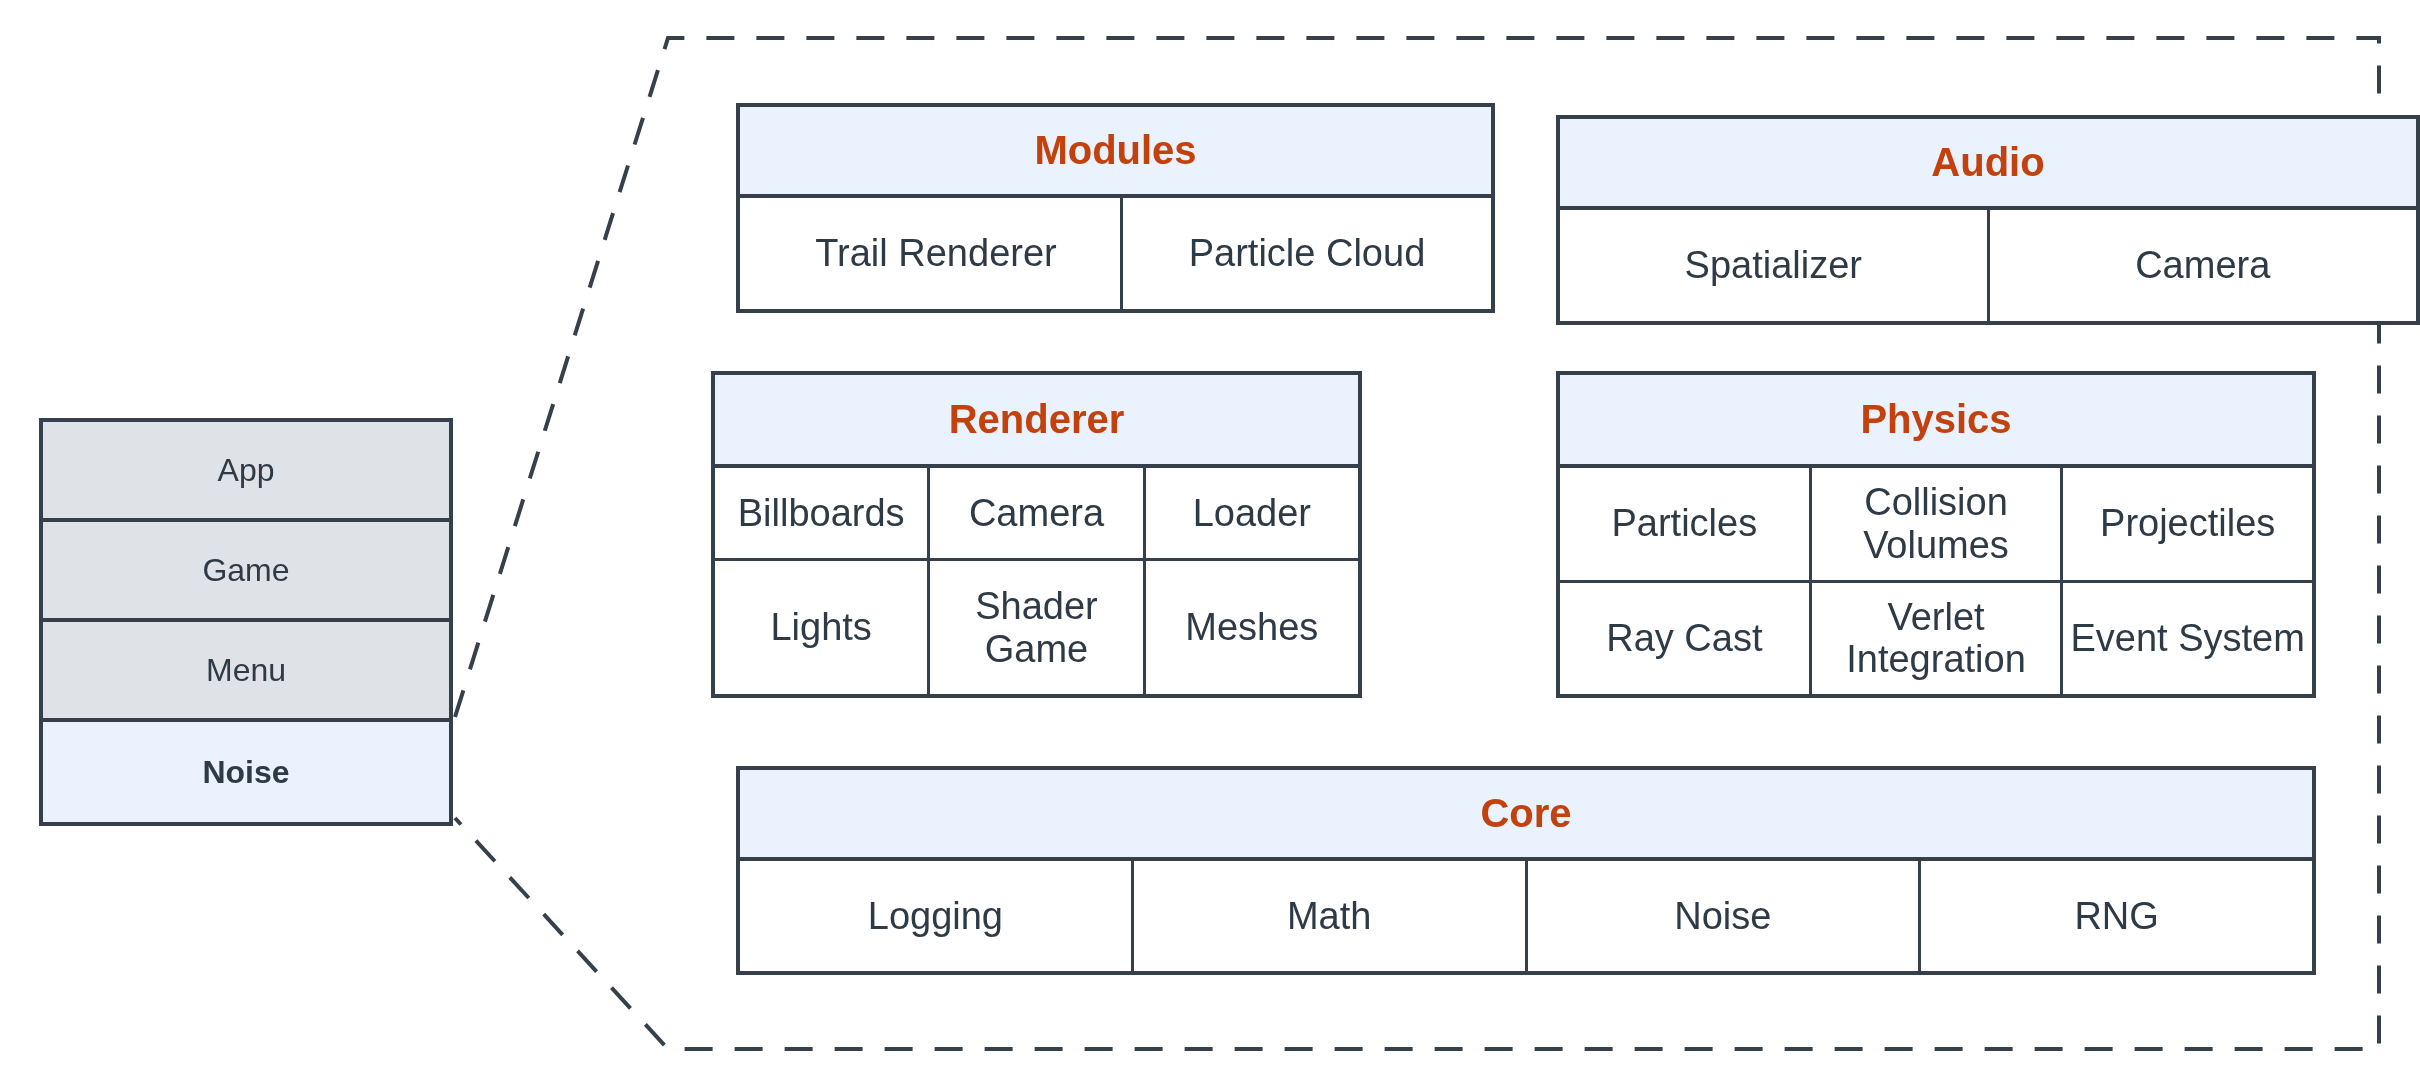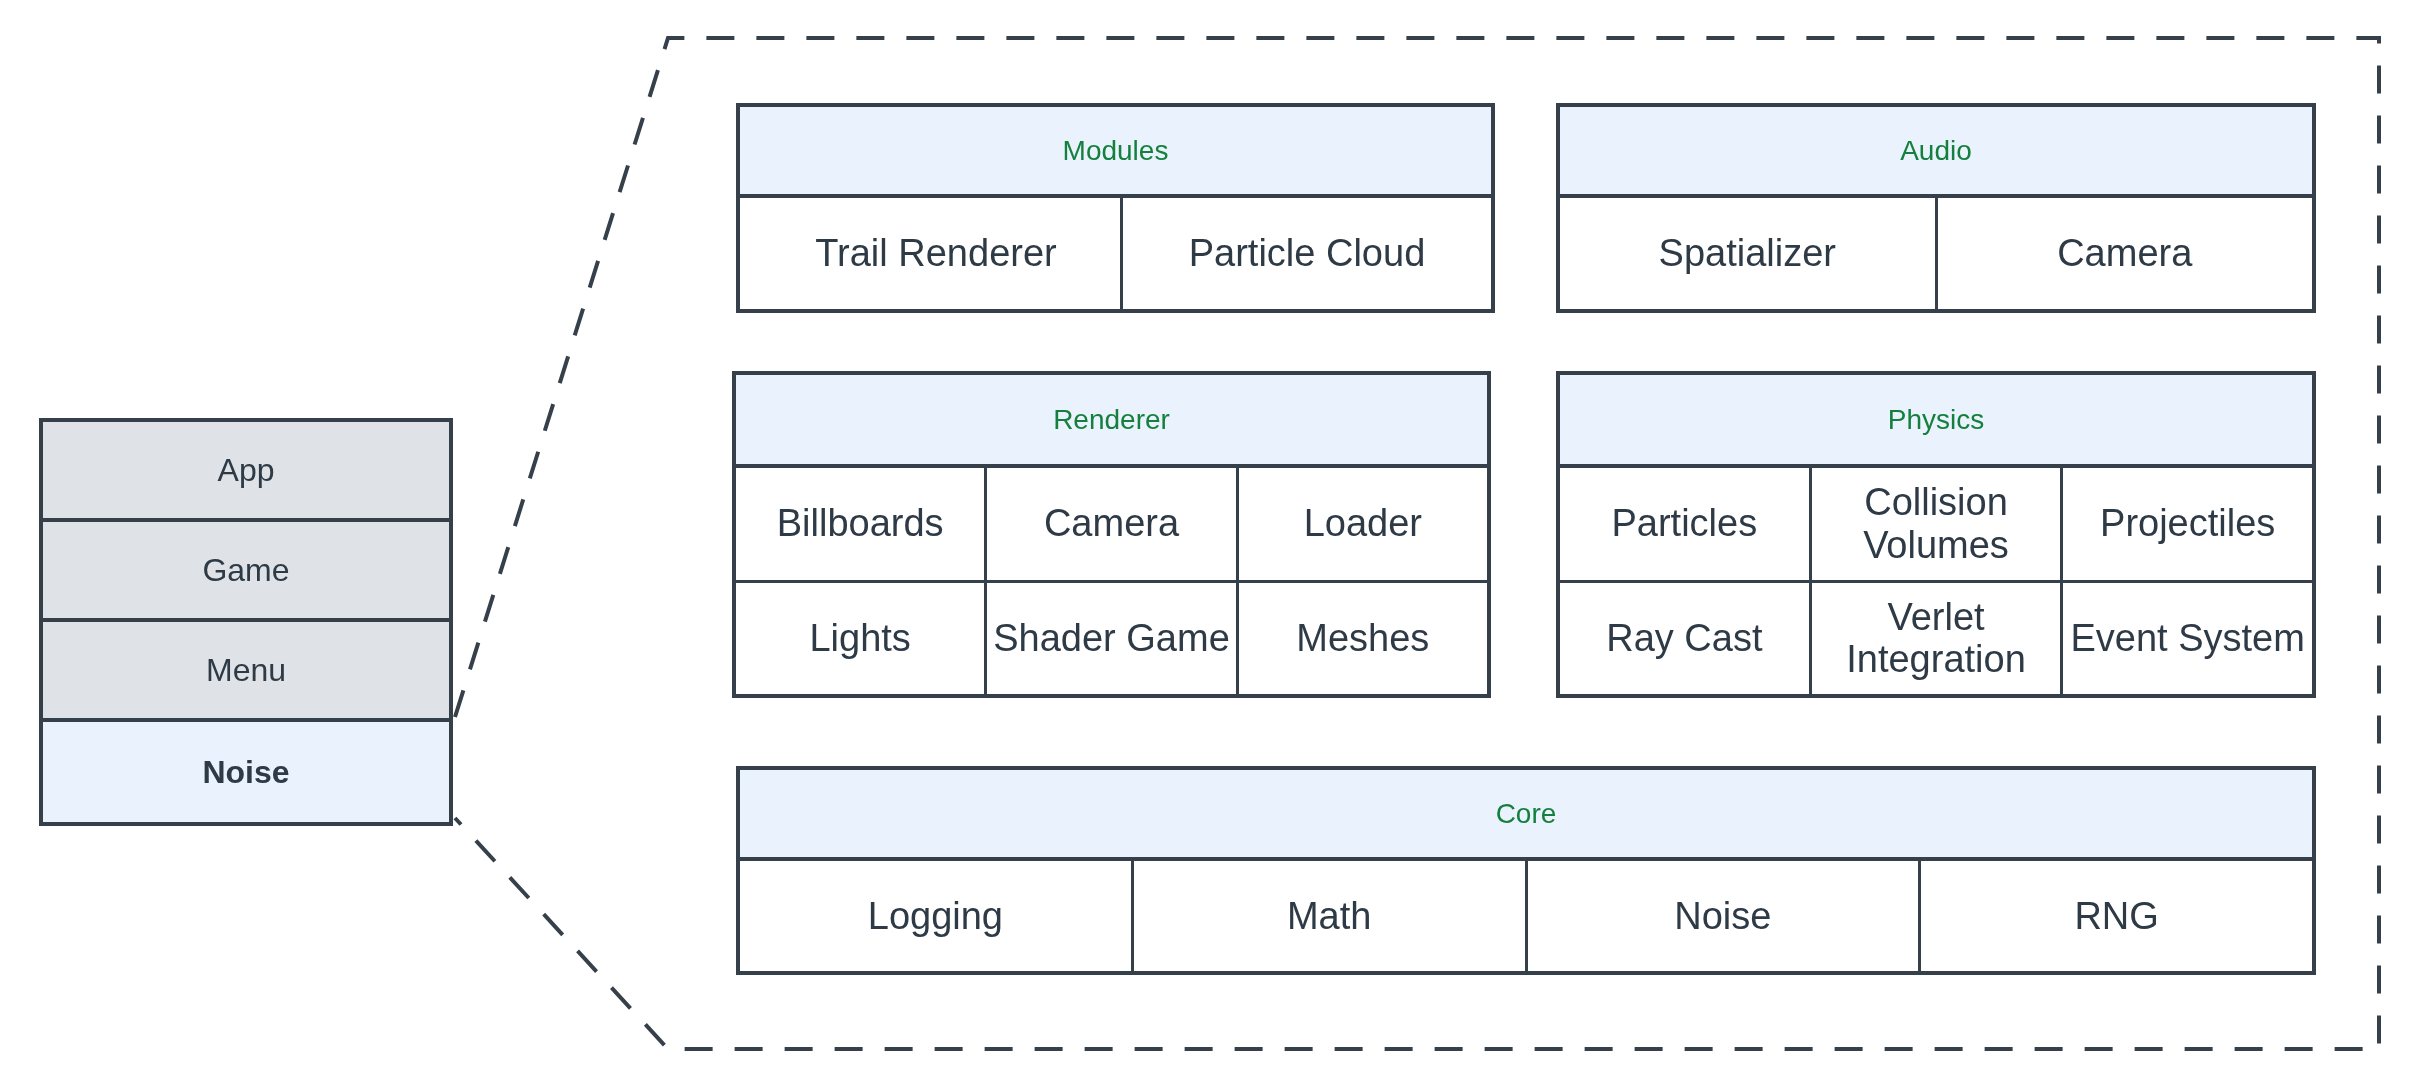--- a/index.html
+++ b/index.html
@@ -72,23 +72,23 @@
     border: 4px solid #36404b;
     box-sizing: border-box;
     background: #ffffff;
   }
   .group-header {
     background: #e9f2fd;
     border-bottom: 4px solid #36404b;
     display: flex;
     align-items: center;
     justify-content: center;
-    font-size: 28px;
-    font-weight: normal;
-    color: #15803d;
+    font-size: 40px;
+    font-weight: bold;
+    color: #c2410c;
     box-sizing: border-box;
   }
   .group-body {
     display: flex;
     flex-direction: column;
   }
   .group-row {
     display: flex;
     flex: 1 1 auto;
     border-bottom: 3px solid #36404b;
@@ -111,25 +111,25 @@
   }
   .group-cell:last-child {
     border-right: none;
   }
 
   
   #box-modules  { left: 736px;  top: 103px; width: 759px;  height: 210px; }
   #box-modules  .group-header { height: 91px; }
   #box-modules  .group-body   { height: 111px; padding-left: 12px; }
 
-  #box-audio    { left: 1556px; top: 103px; width: 760px;  height: 210px; }
+  #box-audio    { left: 1556px; top: 115px; width: 864px;  height: 210px; }
   #box-audio    .group-header { height: 91px; }
   #box-audio    .group-body   { height: 111px; }
 
-  #box-renderer { left: 732px;  top: 371px; width: 759px;  height: 327px; }
+  #box-renderer { left: 711px;  top: 371px; width: 651px;  height: 327px; }
   #box-renderer .group-header { height: 93px; }
   #box-renderer .group-body   { height: 226px; }
 
   #box-physics  { left: 1556px; top: 371px; width: 760px;  height: 327px; }
   #box-physics  .group-header { height: 93px; }
   #box-physics  .group-body   { height: 226px; }
 
   #box-core     { left: 736px;  top: 766px; width: 1580px; height: 209px; }
   #box-core     .group-header { height: 91px; }
   #box-core     .group-body   { height: 110px; }

